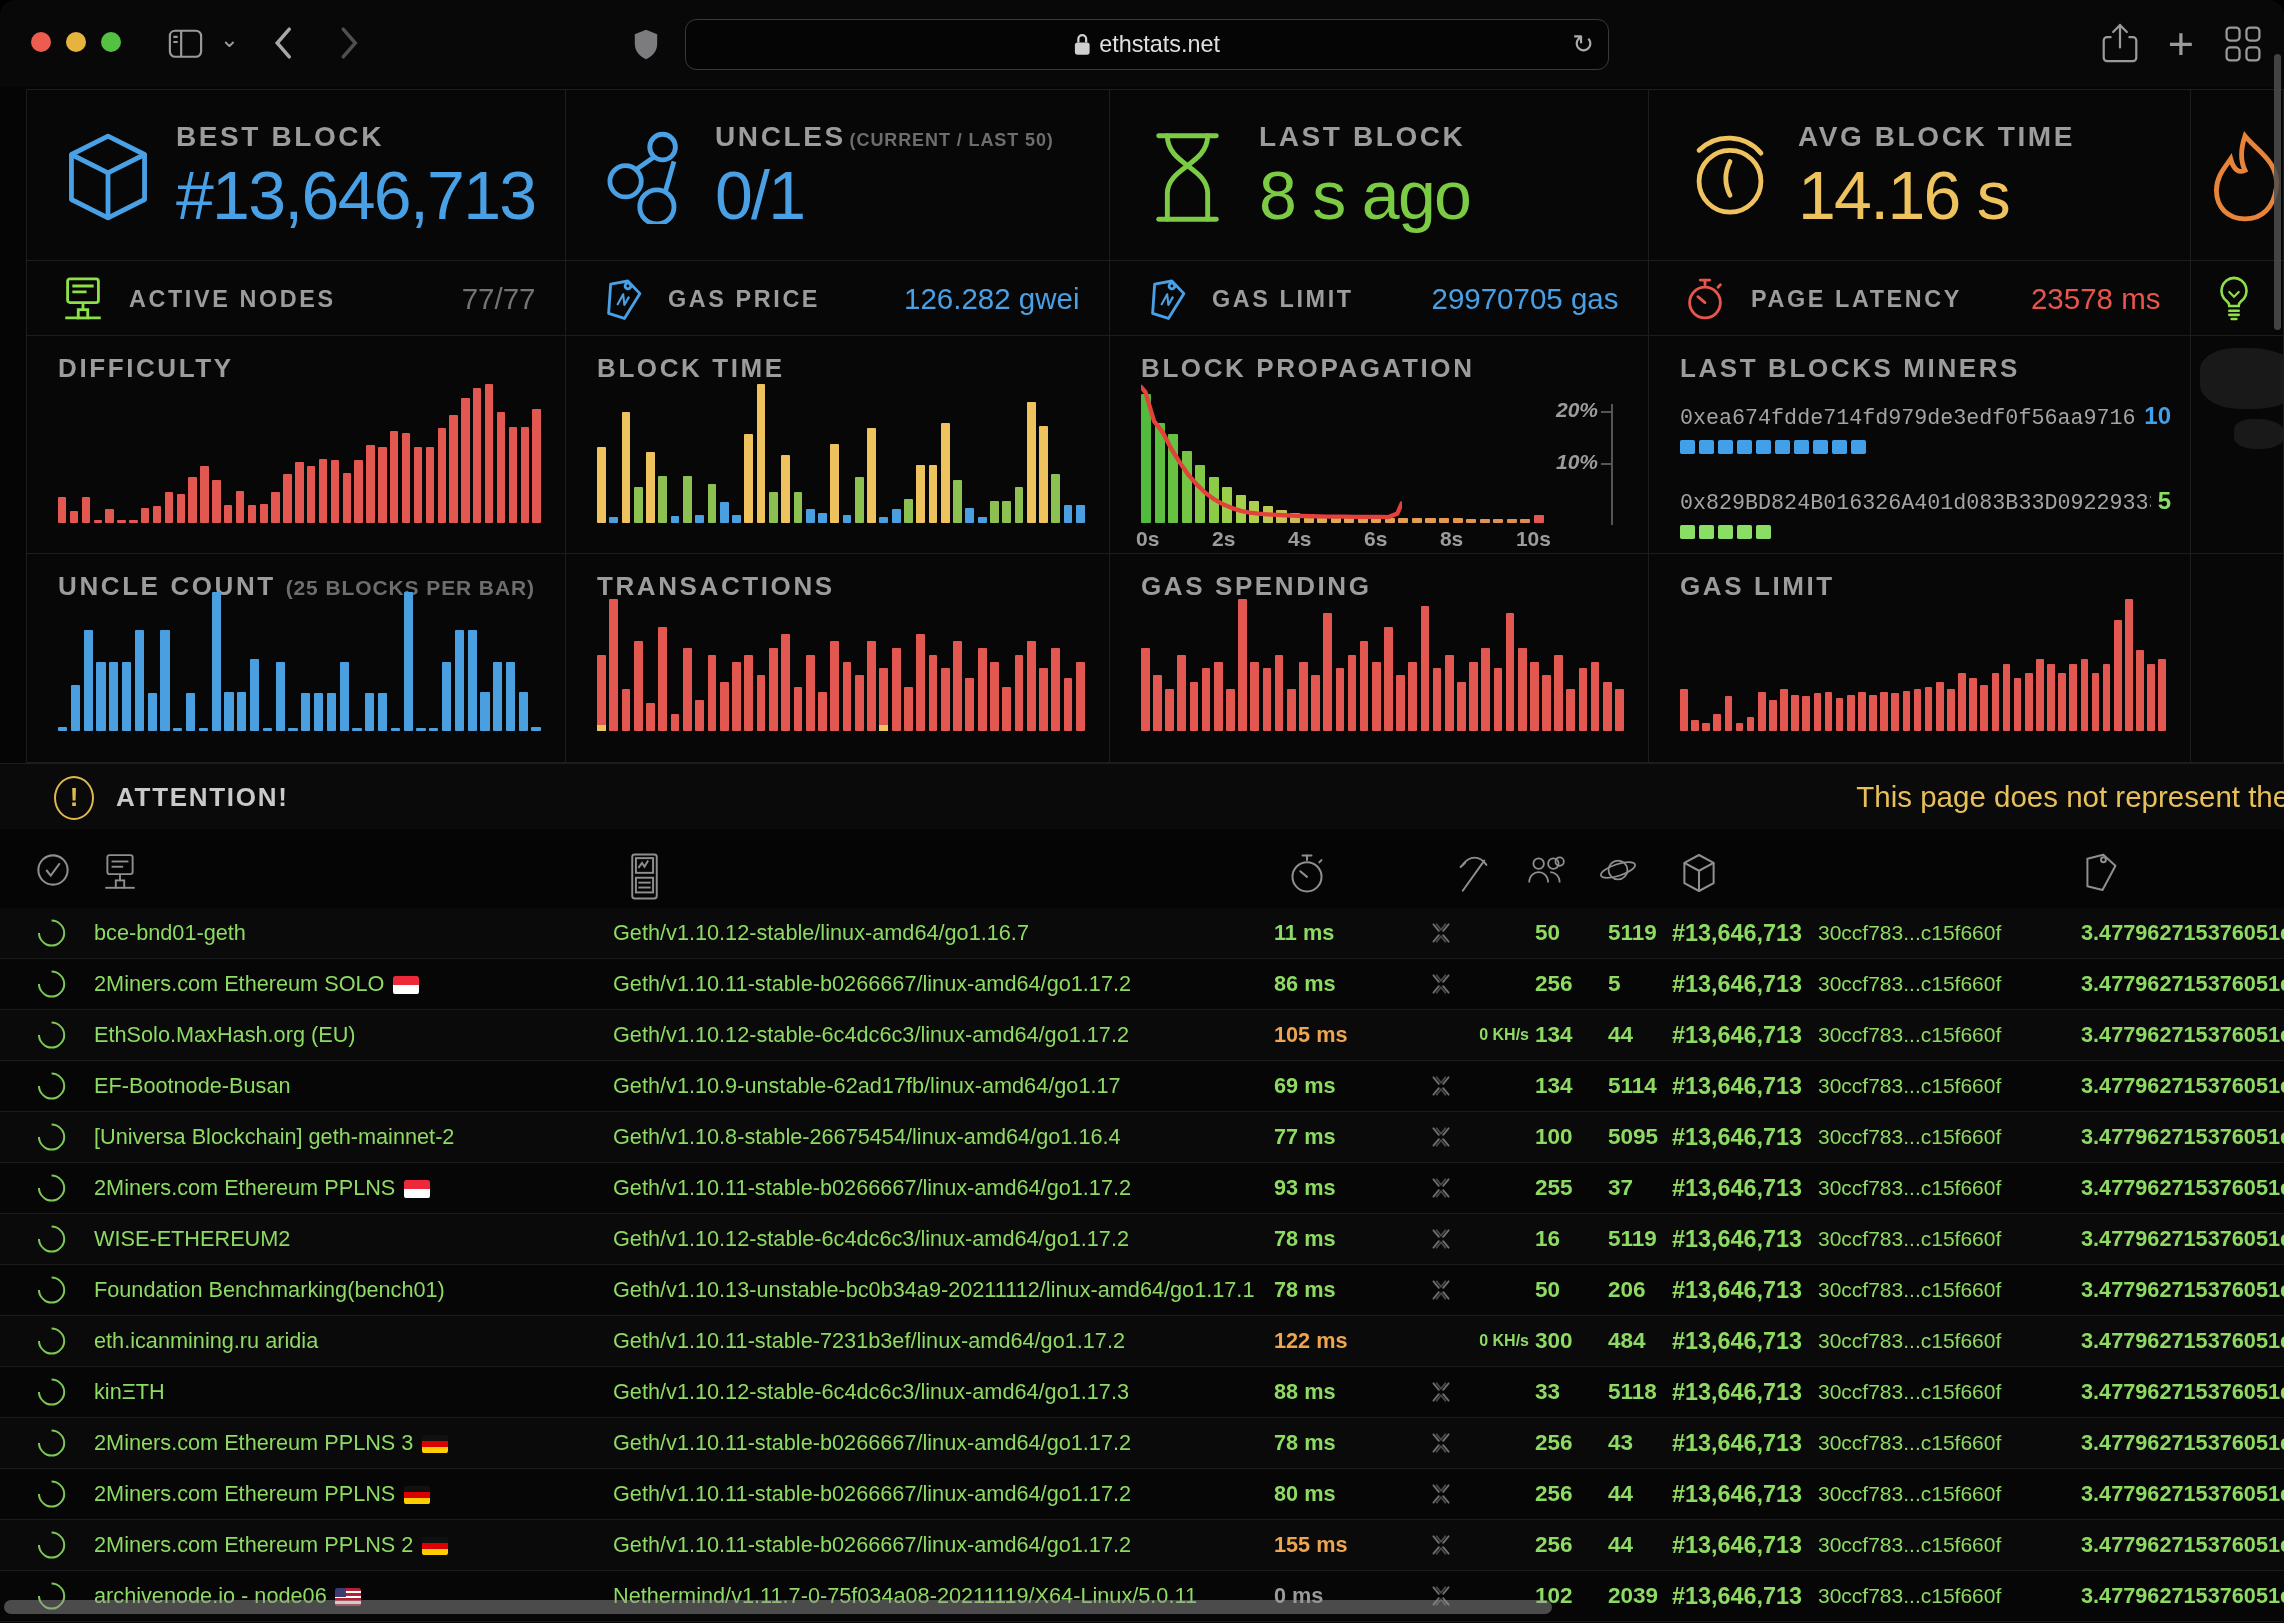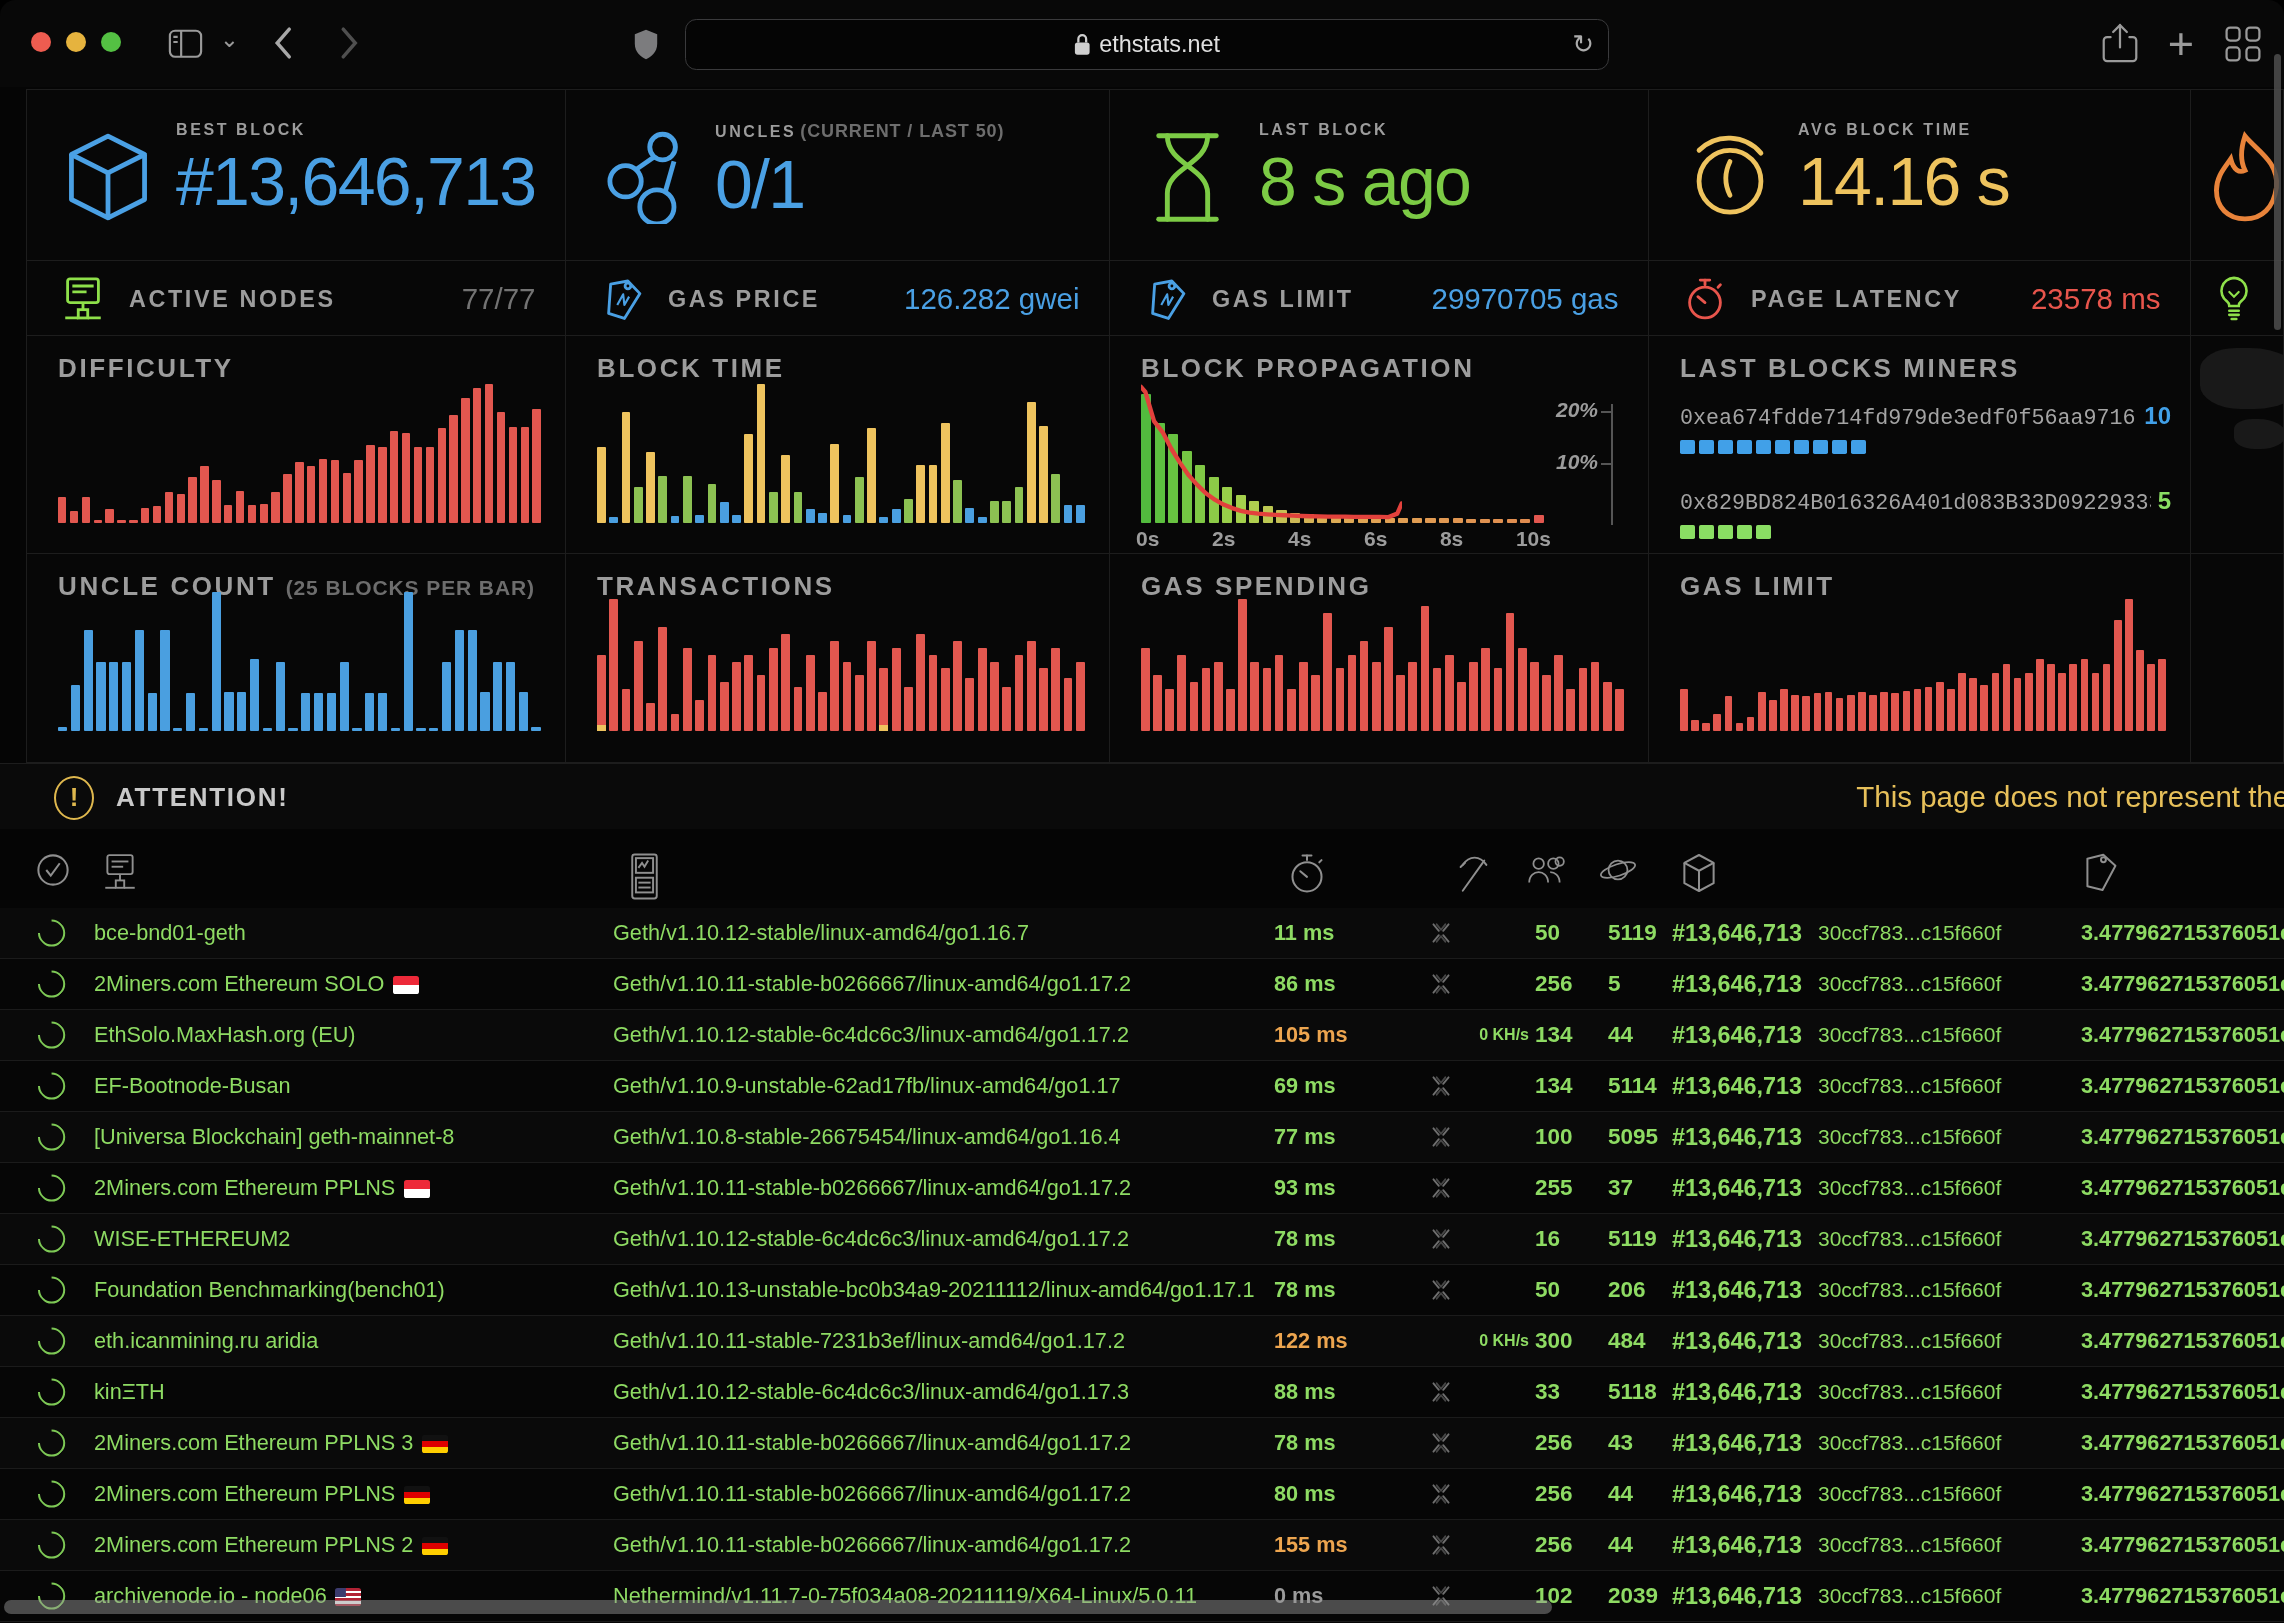--- a/index.html
+++ b/index.html
@@ -24,21 +24,21 @@
   .grid{position:absolute;left:26px;right:0;display:grid;grid-template-columns:539px 544px 539px 542px auto;border-top:0.9px solid #1d1d1d;border-left:0.9px solid #1d1d1d;}
   .cell{position:relative;border-right:0.9px solid #1d1d1d;overflow:hidden;background:#070707;}
   .sec1{top:1.7px;height:172px;}
   .sec2{top:173px;height:75px;}
   .sec3{top:248px;height:218px;}
   .sec4{top:466px;height:208px;border-bottom:0.9px solid #1d1d1d;}
 
   
   .card .icon-big{position:absolute;left:36px;top:40px;}
   .card .meta{position:absolute;left:149px;top:31px;right:8.7px;}
-  .stat-label{font-size:16px;font-weight:bold;letter-spacing:2.6px;color:#9c9c9c;}
+  .stat-label{font-size:28px;font-weight:bold;letter-spacing:2.6px;color:#9c9c9c;}
   .stat-sublabel{font-size:18px;font-weight:bold;letter-spacing:0.9px;color:#6d6d6d;}
   .stat-value{font-size:68px;font-weight:300;letter-spacing:-1.7px;margin-top:7px;line-height:1.05;white-space:nowrap;}
 
   .mini .icon-small{position:absolute;left:35px;top:50%;transform:translateY(-50%);}
   .mini .stat-label{position:absolute;left:102px;top:50%;transform:translateY(-50%);font-size:23.4px;}
   .mini .stat-value2{position:absolute;right:29.5px;top:50%;transform:translateY(-50%);font-size:29.5px;font-weight:400;white-space:nowrap;}
 
   
   .panel .ptitle{position:absolute;left:31px;top:17.3px;font-size:26px;font-weight:bold;letter-spacing:2.6px;color:#9c9c9c;white-space:nowrap;}
   .panel .psub{font-size:21px;color:#6d6d6d;letter-spacing:0.9px;font-weight:bold;}
@@ -794,21 +794,21 @@
   </svg>
           </span>
           <span class="c-peers">134</span>
           <span class="c-pend">5114</span>
           <span class="c-block">#13,646,713</span>
           <span class="c-hash">30ccf783...c15f660f</span>
           <span class="c-diff">3.477962715376051e+2</span>
         </div>
         <div class="trow">
           <div class="ring"></div>
-          <span class="c-name">[Universa Blockchain] geth-mainnet-8</span>
+          <span class="c-name">[Universa Blockchain] geth-mainnet-2</span>
           <span class="c-type">Geth/v1.10.8-stable-26675454/linux-amd64/go1.16.4</span>
           <span class="c-lat lvl-green">77 ms</span>
           <span class="c-mining">
             <svg width="26" height="26" viewBox="0 0 24 24" fill="none" stroke="#6f6f6f" stroke-width="1.7" stroke-linecap="round">
     <path d="M5 4 L10 10 M14 14 L19 20 M19 4 L14 10 M10 14 L5 20"></path>
     <path d="M8 4 L12 9 M12 15 L16 20 M16 4 L12 9 M12 15 L8 20" opacity="0.6"></path>
   </svg>
           </span>
           <span class="c-peers">100</span>
           <span class="c-pend">5095</span>

